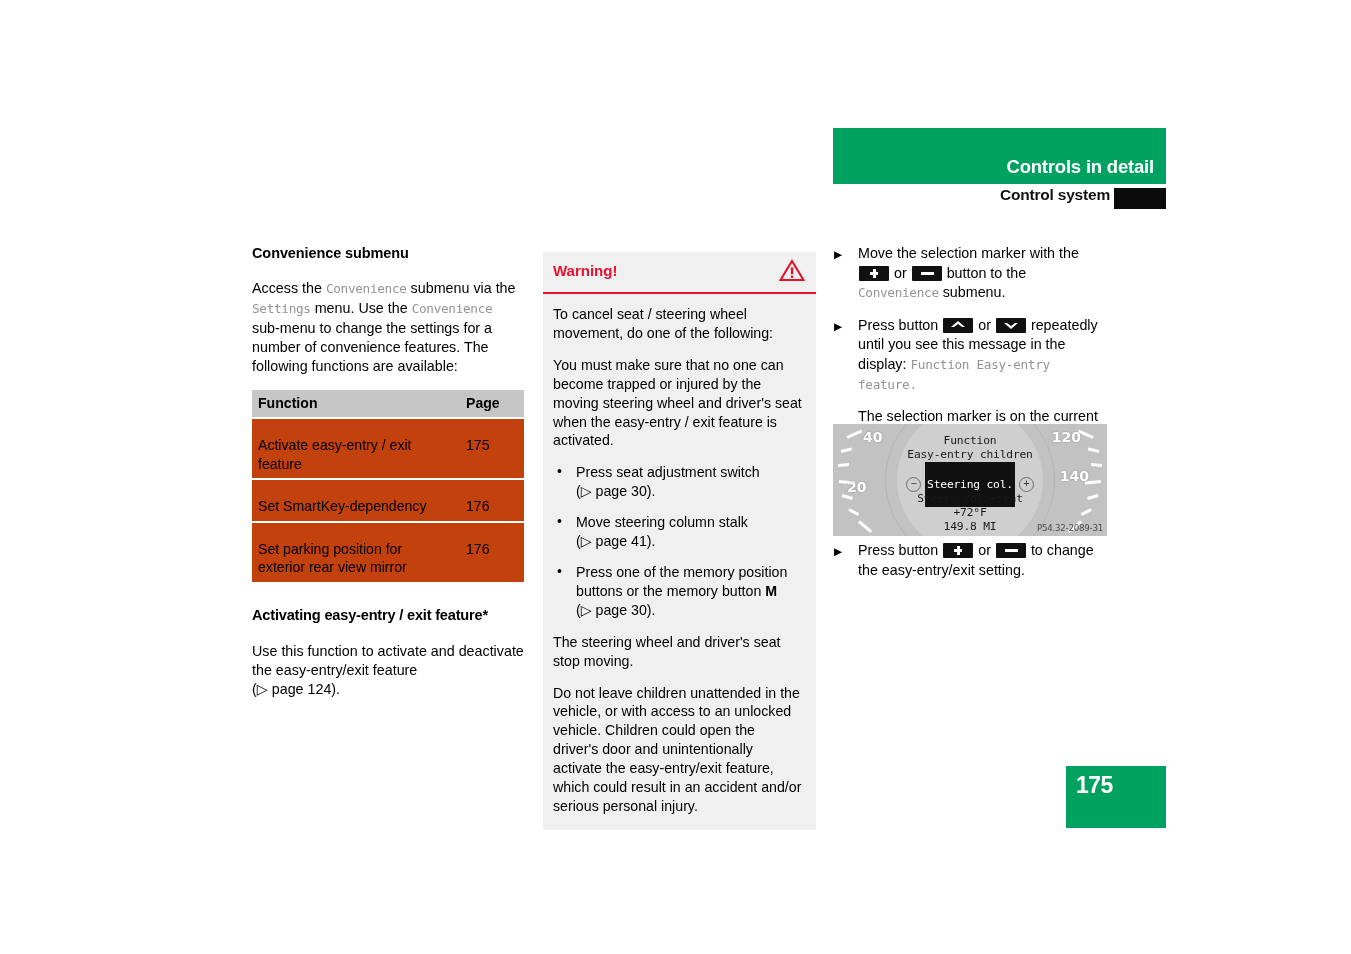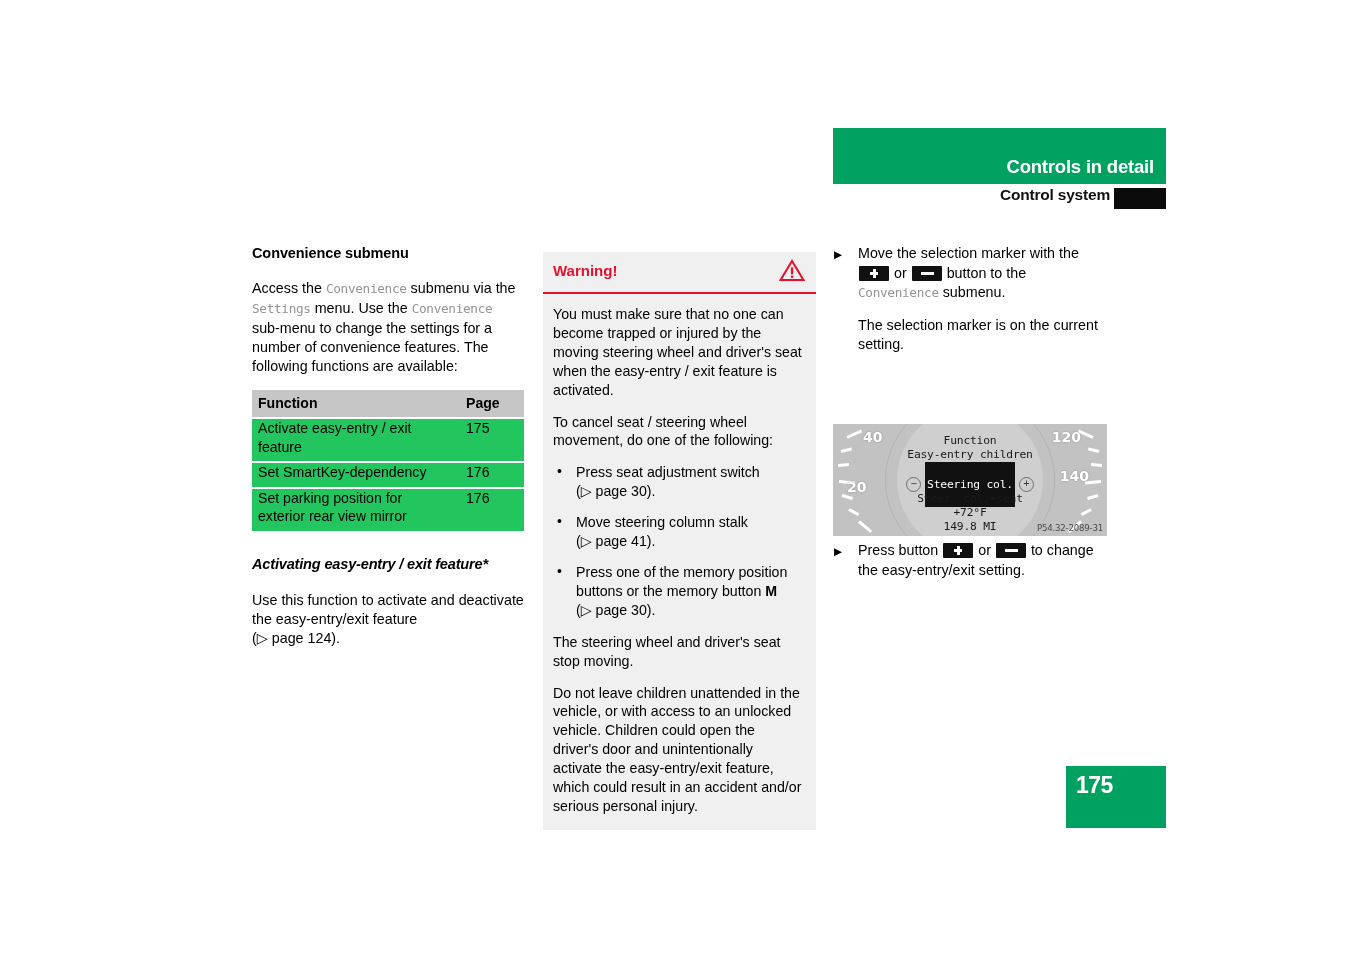--- a/index.html
+++ b/index.html
@@ -69,21 +69,20 @@
   #col-right { left: 833px; top: 244px; width: 275px; }
 
   .h-bold {
     font-weight: bold;
     font-size: 14.5px;
     margin: 0 0 12px 0;
     letter-spacing: -0.1px;
   }
   .h-bolditalic {
     font-weight: bold;
-    font-style: italic;
     font-size: 14.6px;
     margin: 0 0 17px 0;
     letter-spacing: -0.2px;
   }
   p.para { margin: 16px 0 13px 0; }
   .mono {
     font-family: "DejaVu Sans Mono", "Liberation Mono", monospace;
     font-size: 12.7px;
     color: #949494;
     letter-spacing: -0.3px;
@@ -98,23 +97,23 @@
     font-size: 14.1px;
   }
   table.fn-table th {
     background: #c6c6c6;
     font-weight: bold;
     text-align: left;
     padding: 5px 6px 5px 6px;
     line-height: 17px;
   }
   table.fn-table td {
-    background: #22c55e;
+    background: #c2410c;
     text-align: left;
-    padding: 0 6px 5px 6px;
+    padding: 17px 6px 5px 6px;
     line-height: 18.5px;
     vertical-align: top;
   }
   table.fn-table th.page-col, table.fn-table td.page-col {
     width: 52px;
     padding-left: 8px;
     margin-left: 19px;
   }
 
   
@@ -411,36 +410,37 @@
     <div id="warning-title">Warning!</div>
     <div id="warning-icon">
       <svg width="26" height="23" viewBox="0 0 26 23" aria-hidden="true">
         <polygon points="13,2 24.5,21 1.5,21" fill="none" stroke="#e8112d" stroke-width="2.1" stroke-linejoin="miter"></polygon>
         <rect x="11.9" y="8.4" width="2.3" height="7" fill="#e8112d"></rect>
         <rect x="11.9" y="16.6" width="2.3" height="2.3" fill="#e8112d"></rect>
       </svg>
     </div>
   </div>
   <div id="warning-body">
+    <p>To cancel seat / steering wheel movement, do one of the following:</p>
     <p>You must make sure that no one can become trapped or injured by the moving steering wheel and driver's seat when the easy-entry / exit feature is activated.</p>
-    <p>To cancel seat / steering wheel movement, do one of the following:</p>
     <ul class="bullets">
       <li><span>Press seat adjustment switch</span><br><span>(▷ page 30).</span></li>
       <li><span>Move steering column stalk</span><br><span>(▷ page 41).</span></li>
       <li><span>Press one of the memory position buttons or the memory button </span><b>M</b><br><span>(▷ page 30).</span></li>
     </ul>
     <p>The steering wheel and driver's seat stop moving.</p>
     <p>Do not leave children unattended in the vehicle, or with access to an unlocked vehicle. Children could open the driver's door and unintentionally activate the easy-entry/exit feature, which could result in an accident and/or serious personal injury.</p>
   </div>
 </div>
 
 <div class="col" id="col-right">
 
   <div class="step"><span>Move the selection marker with the </span><span class="keybtn plus"></span><span> or </span><span class="keybtn minus"></span><span> button to the </span><span class="mono">Convenience</span><span> submenu.</span></div>
 
+  <div class="step"><span>Press button </span><span class="keybtn up"></span><span> or </span><span class="keybtn down"></span><span> repeatedly until you see this message in the display: </span><span class="mono">Function Easy-entry feature</span><span class="mono">.</span></div>
 
   <div class="step-note">The selection marker is on the current setting.</div>
 </div>
 
 <div id="cluster-figure">
   <div class="gauge-bg"></div>
   <div class="dial-inner"></div>
 
   <div class="tick" style="left:14px; top:12px; transform: rotate(-24deg);"></div>
   <div class="tick short" style="left:8px; top:26px; transform: rotate(-14deg);"></div>

